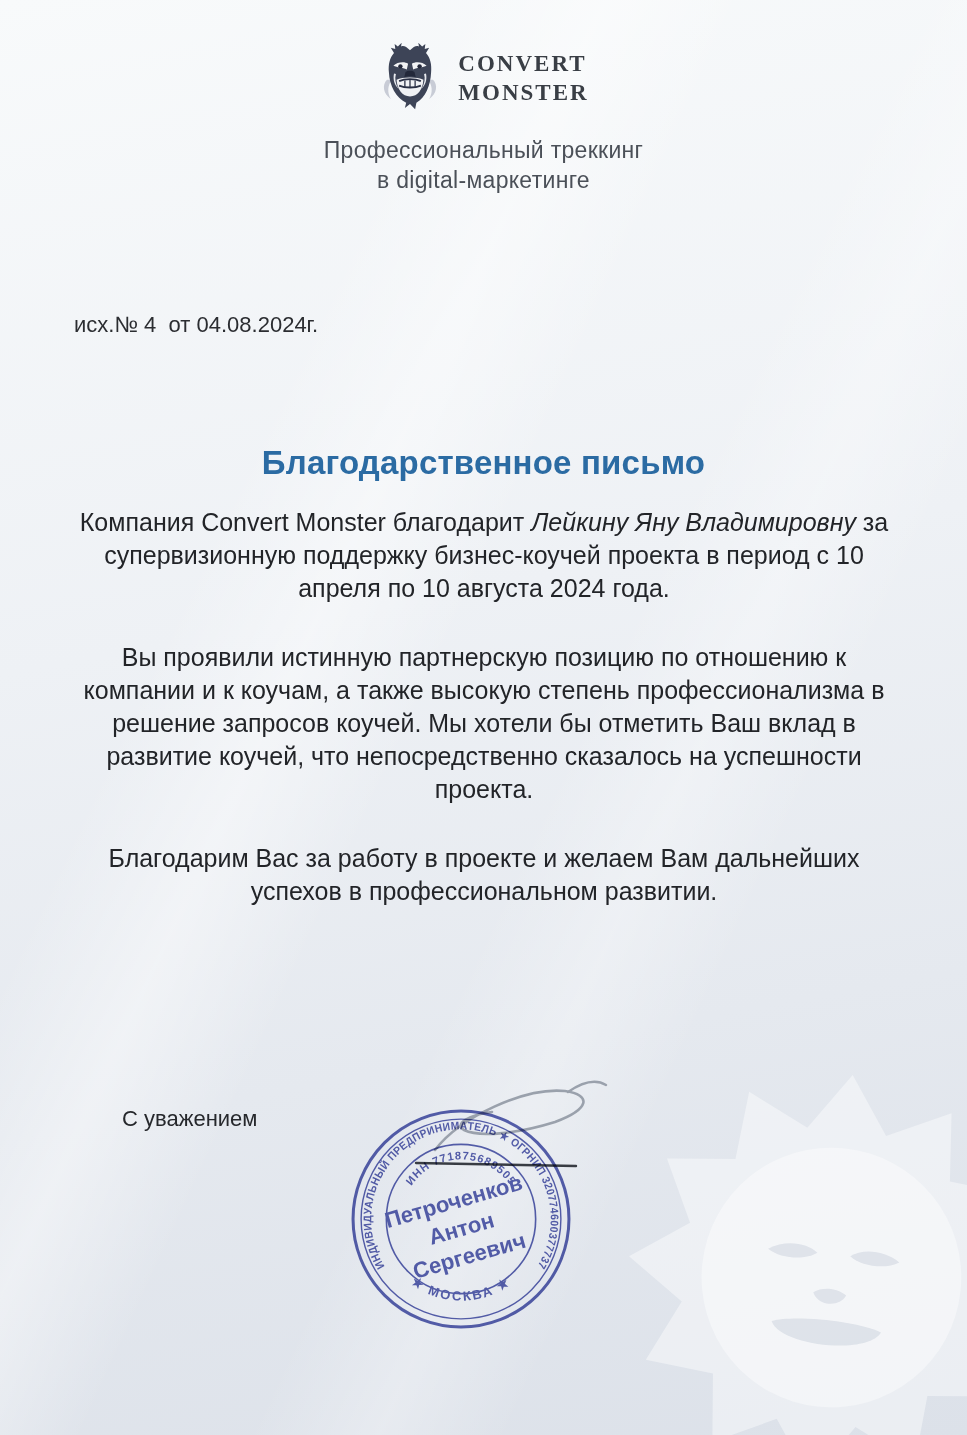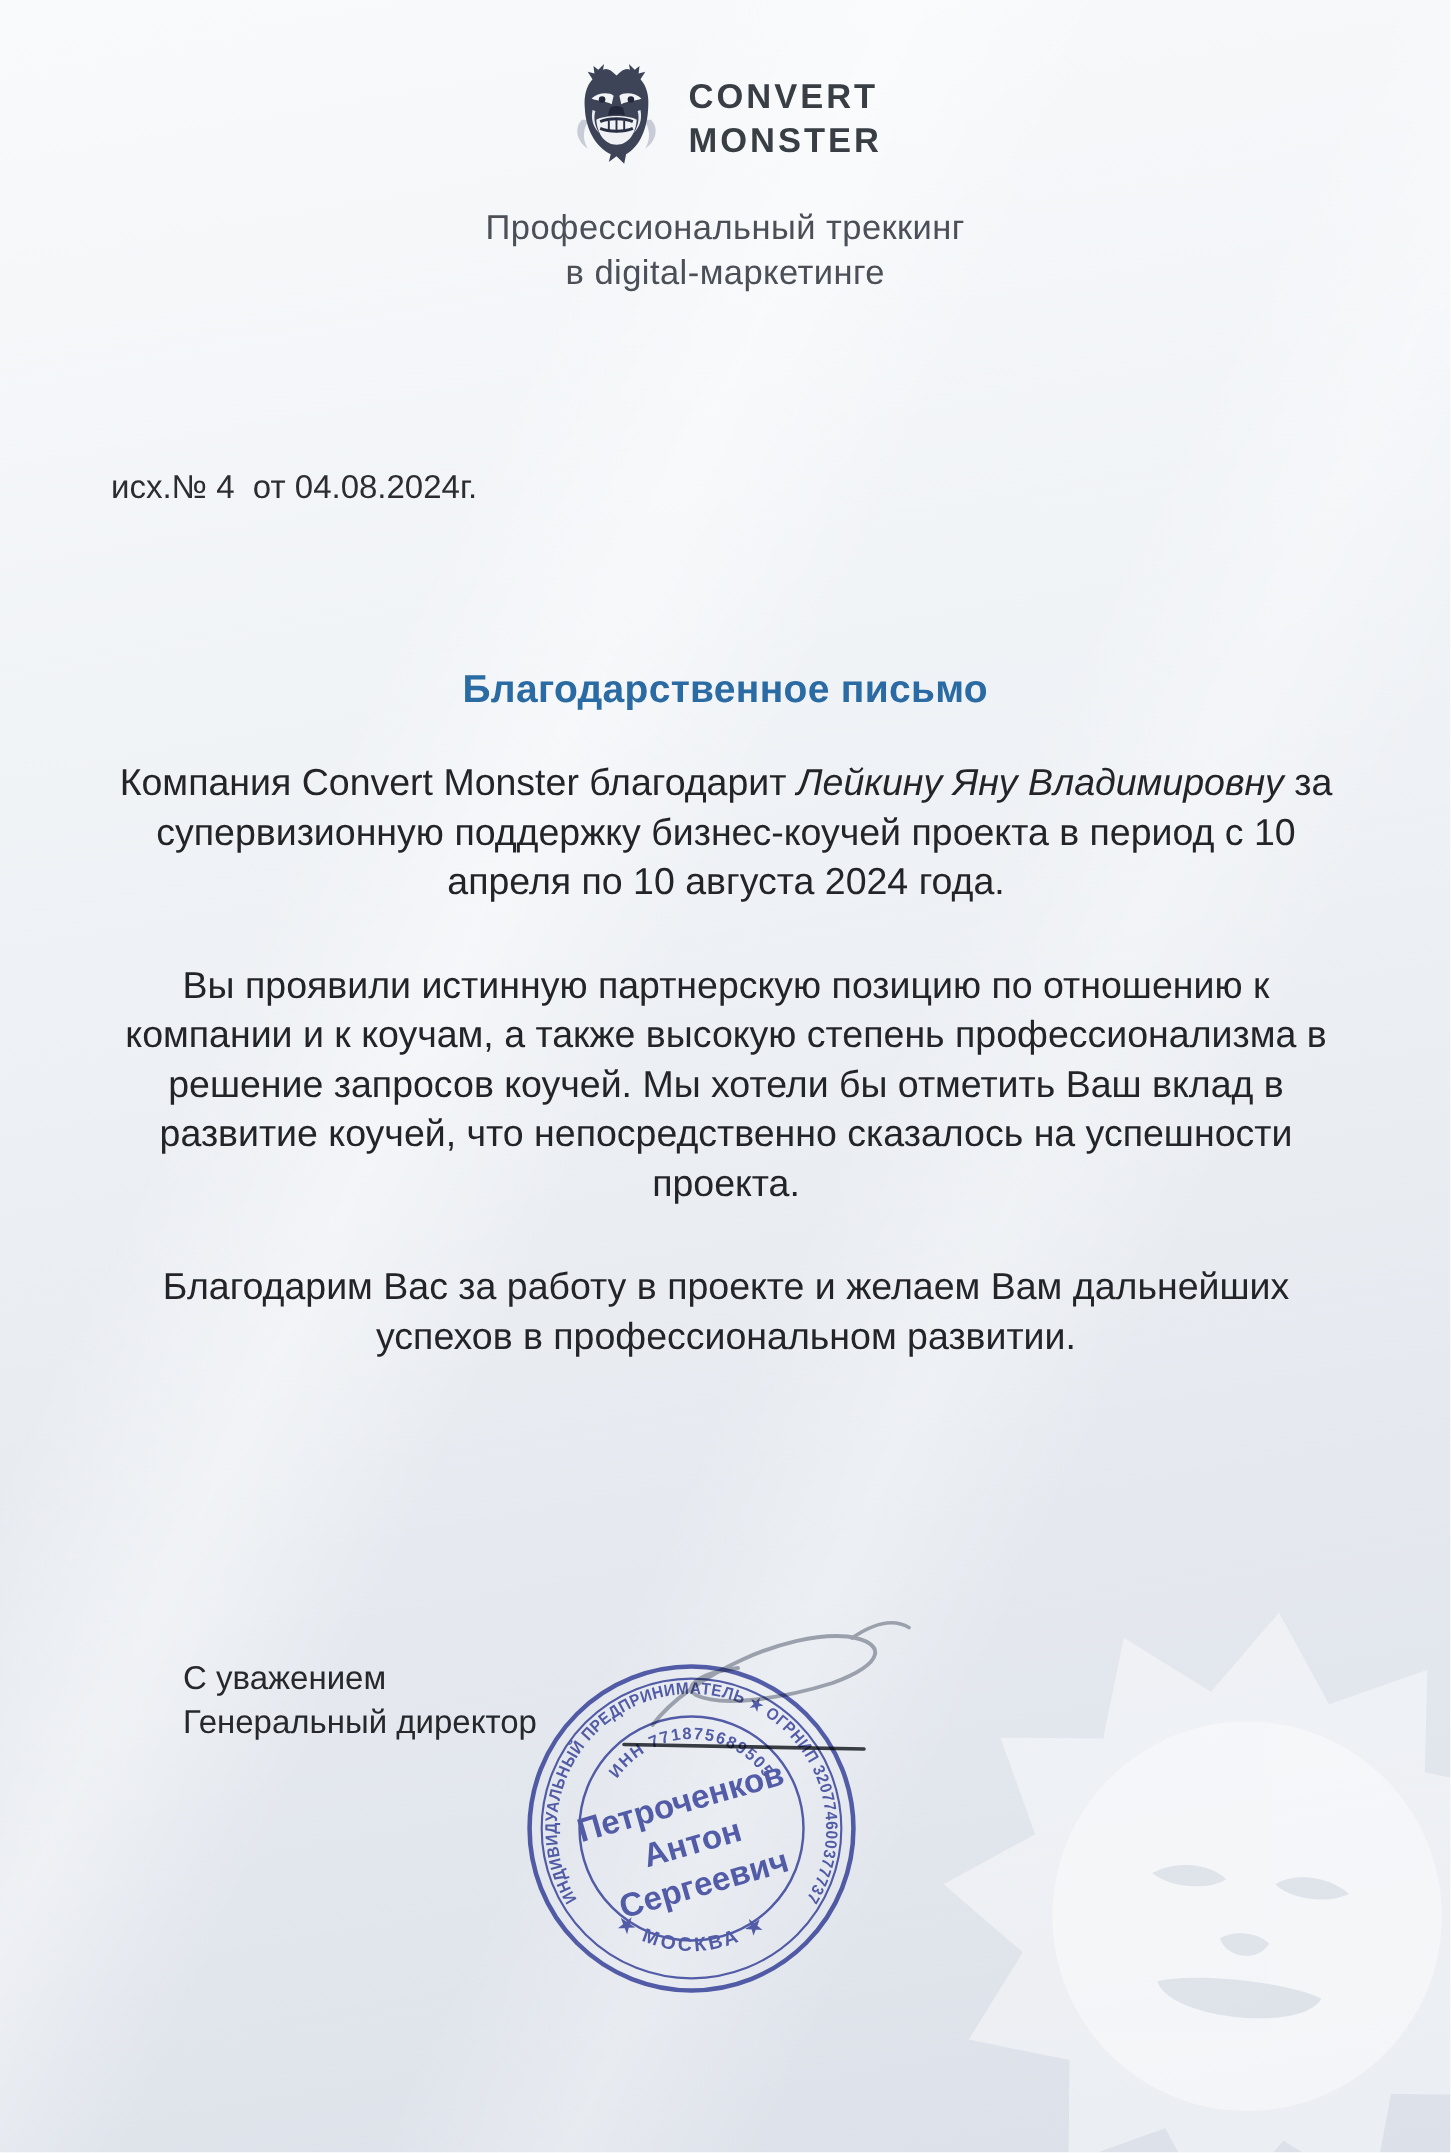--- a/index.html
+++ b/index.html
@@ -14,31 +14,31 @@
       linear-gradient(115deg, rgba(255,255,255,0) 28%, rgba(255,255,255,0.40) 37%, rgba(255,255,255,0) 46%),
       linear-gradient(115deg, rgba(255,255,255,0) 56%, rgba(255,255,255,0.28) 64%, rgba(255,255,255,0) 72%);
   }
   .watermark {
     position:absolute; left:612px; top:1052px; width:440px; height:440px;
     z-index:0; transform:rotate(6deg); opacity:0.85; pointer-events:none;
   }
   .header { position:absolute; top:40px; left:0; width:100%; text-align:center; z-index:2; }
   .logo-row { display:inline-flex; align-items:center; gap:16px; }
   .logo-text {
-    text-align:left; font-family:Liberation Sans, sans-serif; font-weight:bold;
+    text-align:left; font-family:Liberation Serif, serif; font-weight:bold;
     font-size:23px; letter-spacing:2px; color:#393e45; line-height:1.22;
   }
   .tagline { margin-top:14px; font-size:23px; line-height:30px; color:#4b5058; letter-spacing:0.3px; }
   .ref {
     position:absolute; top:312px; left:74px; z-index:2;
     font-size:22px; color:#2b2d31; white-space:pre-wrap;
   }
   .title {
     position:absolute; top:444px; left:0; width:100%; z-index:2;
-    text-align:center; font-size:26px; font-weight:bold; color:#2b6ba3; letter-spacing:0.2px;
+    text-align:center; font-size:33px; font-weight:bold; color:#2b6ba3; letter-spacing:0.2px;
   }
   .paragraphs {
     position:absolute; top:506px; left:63px; width:842px; z-index:2;
     font-size:25px; line-height:33px; color:#222428; text-align:center;
   }
   .paragraphs p { margin:0 0 36px 0; }
   .sig-left {
     position:absolute; top:1104px; left:74px; z-index:2;
     font-size:22px; line-height:29px; color:#26282c;margin-left:48px;
   }
@@ -108,21 +108,20 @@
   <div class="title">Благодарственное письмо</div>
 
   <div class="paragraphs">
     <p><span>Компания Convert Monster благодарит </span><i>Лейкину Яну Владимировну</i><span> за супервизионную поддержку бизнес-коучей проекта в период с 10 апреля по 10 августа 2024 года.</span></p>
     <p>Вы проявили истинную партнерскую позицию по отношению к компании и к коучам, а также высокую степень профессионализма в решение запросов коучей. Мы хотели бы отметить Ваш вклад в развитие коучей, что непосредственно сказалось на успешности проекта.</p>
     <p>Благодарим Вас за работу в проекте и желаем Вам дальнейших успехов в профессиональном развитии.</p>
   </div>
 
   <div class="sig-left">
     <div>С уважением</div>
-    <div>Генеральный директор</div>
   </div>
 
 
   <svg class="sig-draw" viewBox="0 0 300 120" aria-hidden="true">
     <path d="M95 75 C120 42 185 12 225 16 C252 20 250 34 215 47 C180 58 140 63 124 55 C114 49 128 40 152 37" fill="none" stroke="#9aa1ac" stroke-width="2.6" stroke-linecap="round"></path>
     <path d="M228 17 C244 6 256 4 266 10" fill="none" stroke="#9aa1ac" stroke-width="2.4" stroke-linecap="round"></path>
     <path d="M76 88 L236 91" fill="none" stroke="#383c43" stroke-width="2.4" stroke-linecap="round"></path>
   </svg>
 
   <svg class="stamp" viewBox="0 0 224 224" aria-hidden="true">

